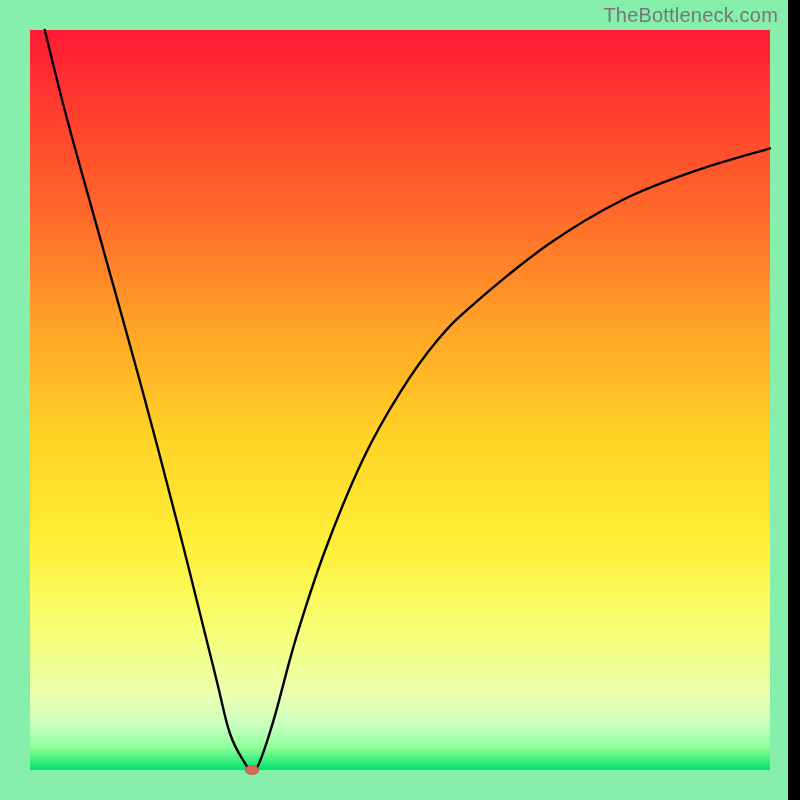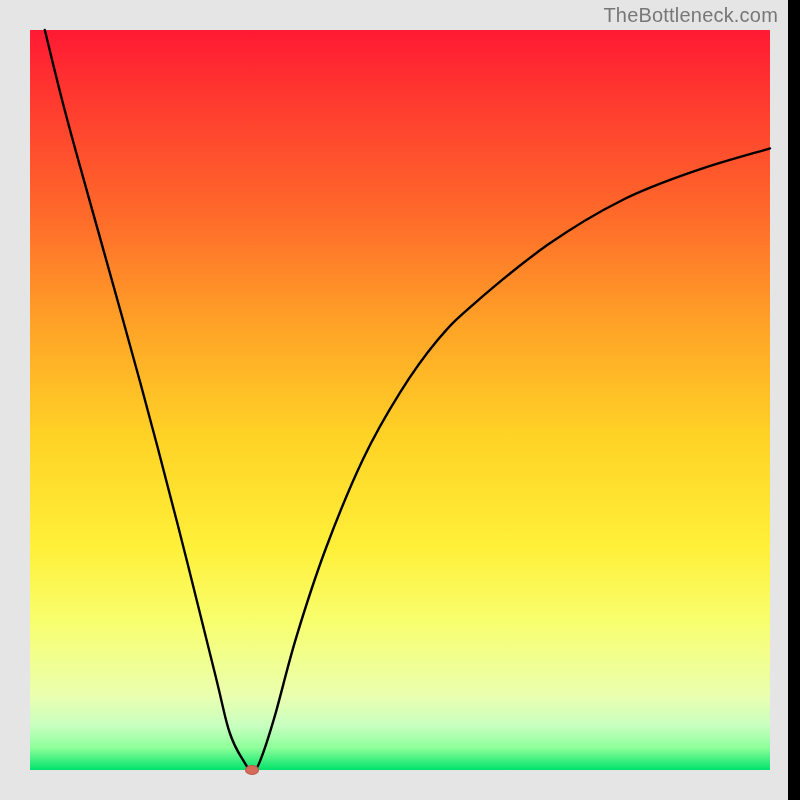--- a/index.html
+++ b/index.html
@@ -1,21 +1,21 @@
 <!DOCTYPE html>
 <html><head>
 <meta charset="utf-8">
 <style>
   * { margin: 0; padding: 0; box-sizing: border-box; }
   html, body { width: 800px; height: 800px; overflow: hidden; background: #000; }
   .frame {
     position: relative;
     width: 788px;
     height: 800px;
-    background: #e5e5e5;
+    background: #86efac;
   }
   .watermark {
     position: absolute;
     top: 4px;
     right: 10px;
     font-family: Arial, Helvetica, sans-serif;
     font-size: 20px;
     color: #777;
     letter-spacing: 0.2px;
     user-select: none;

